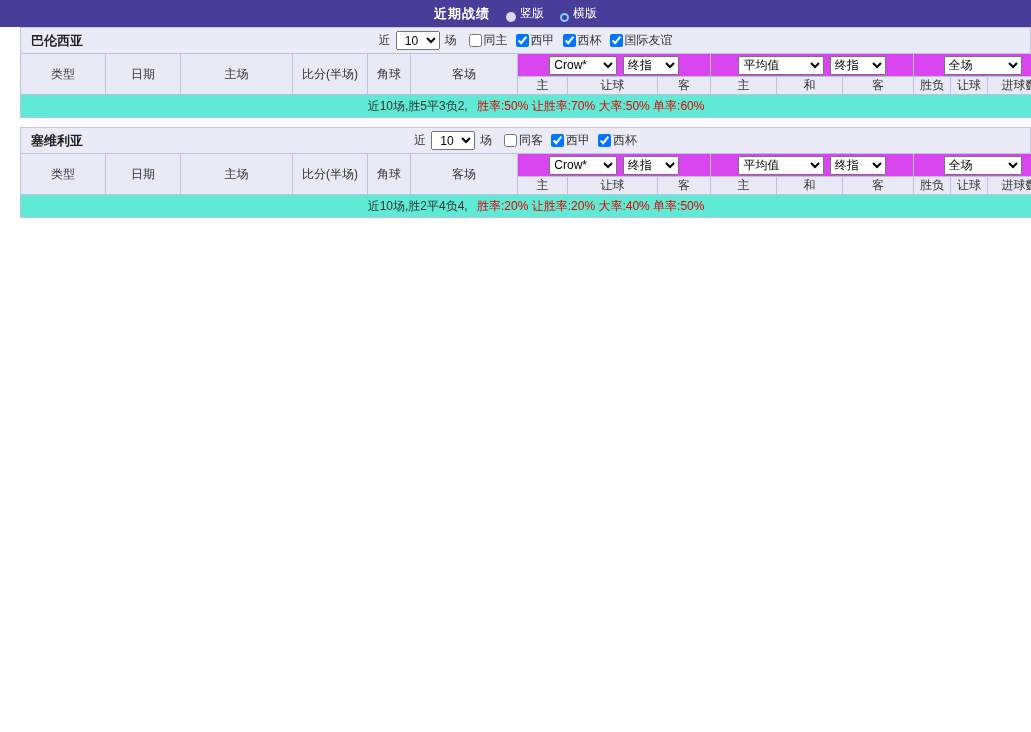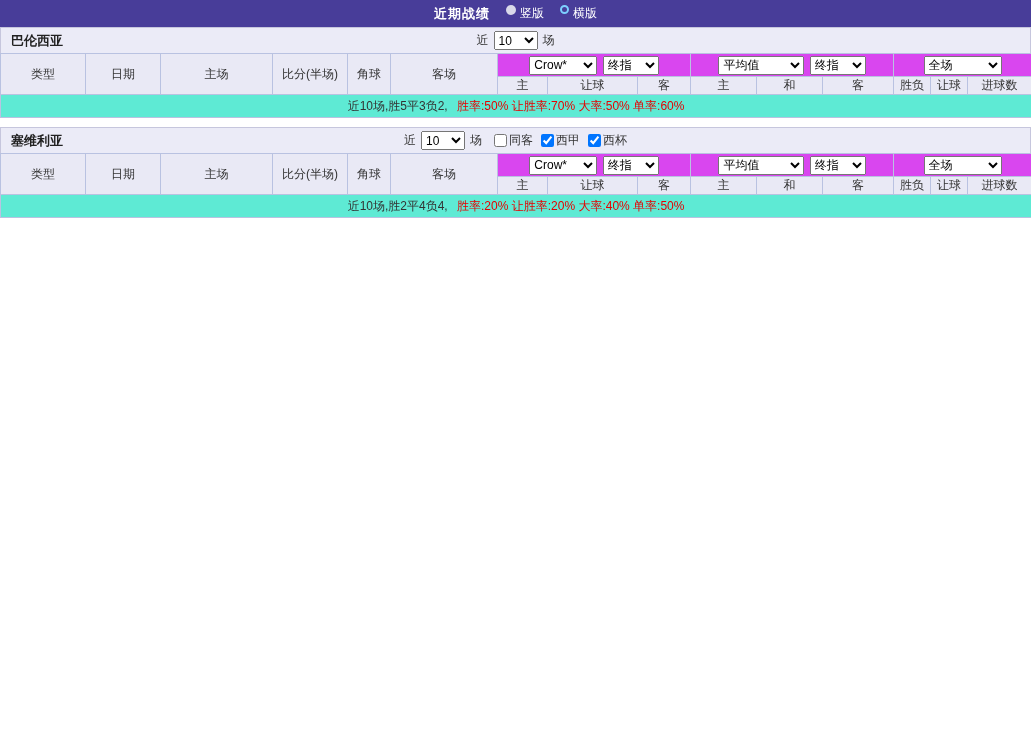--- a/index.html
+++ b/index.html
@@ -8,37 +8,37 @@
     --topbar:#483d99; --hdr-bg:#e9e9f5; --border:#b9c2e1; --row-alt:#f0f0fa;
   }
   *{box-sizing:border-box;}
   body{margin:0;width:1031px;background:#fff;color:#333;
        font-family:"Liberation Sans","DejaVu Sans",sans-serif;font-size:12px;}
   .page{width:1031px;}
   
   .topbar{height:27px;background:var(--topbar);display:flex;align-items:center;
           justify-content:center;gap:16px;color:#fff;}
   .tb-title{font-weight:bold;font-size:13px;letter-spacing:1px;}
-  .tb-radio{display:inline-flex;align-items:flex-start;gap:4px;cursor:pointer;}
+  .tb-radio{display:inline-flex;align-items:flex-end;gap:4px;cursor:pointer;}
   .dot{display:inline-block;border-radius:50%;}
   .dot.filled{width:10px;height:10px;background:#d9d9ea;}
   .dot.hollow{width:9px;height:9px;border:2px solid #7dd0ff;background:transparent;}
   
-  .section{margin-top:0;}
+  .section{margin-top:0;padding-left:20px;}
   .section + .section{margin-top:9px;}
   .section-bar{position:relative;height:26px;background:#ebebf7;
                border:1px solid #c6c6dd;border-bottom:none;
                display:flex;align-items:center;justify-content:center;gap:4px;}
   .team-name{position:absolute;left:10px;top:50%;transform:translateY(-50%);
              font-weight:bold;font-size:13px;color:#222;}
   .bar-controls{display:flex;align-items:center;gap:4px;}
   .flt{margin-left:8px;display:inline-flex;align-items:center;gap:2px;cursor:pointer;}
   input[type=checkbox]{width:13px;height:13px;margin:0;}
   select{font-family:inherit;font-size:12px;height:19px;margin:0 1px;}
-  .sel-count{width:44px;}
+  .sel-count{width:44px;text-align:center;}
   .sel-company{width:68px;}
   .sel-time{width:56px;}
   .sel-euro{width:86px;}
   .sel-scope{width:78px;}
   
   table.stats{width:1031px;border-collapse:collapse;table-layout:fixed;border-radius:23px;}
   table.stats th, table.stats td{border:1px solid var(--border);text-align:center;
        padding:0 2px;overflow:hidden;white-space:nowrap;}
   thead th{background:var(--hdr-bg);font-weight:normal;color:#333;}
   tr.hdr-top th{height:23px;}
@@ -67,20 +67,21 @@
 
   <div class="section">
     <div class="section-bar">
       <span class="team-name">巴伦西亚</span>
       <div class="bar-controls">
         <span>近</span>
         <select class="sel-count">
           <option>10</option>
         </select>
         <span>场</span>
+        <span class="filters"><label class="flt"><input type="checkbox" style="">同主</label><label class="flt"><input type="checkbox" checked="" style="">西甲</label><label class="flt"><input type="checkbox" checked="" style="">西杯</label><label class="flt"><input type="checkbox" checked="" style="">国际友谊</label></span>
       </div>
     </div>
     <table class="stats">
       <colgroup>
         <col style="width:85px">
           <col style="width:75px">
           <col style="width:112px">
           <col style="width:75px">
         <col style="width:43px">
           <col style="width:107px">

